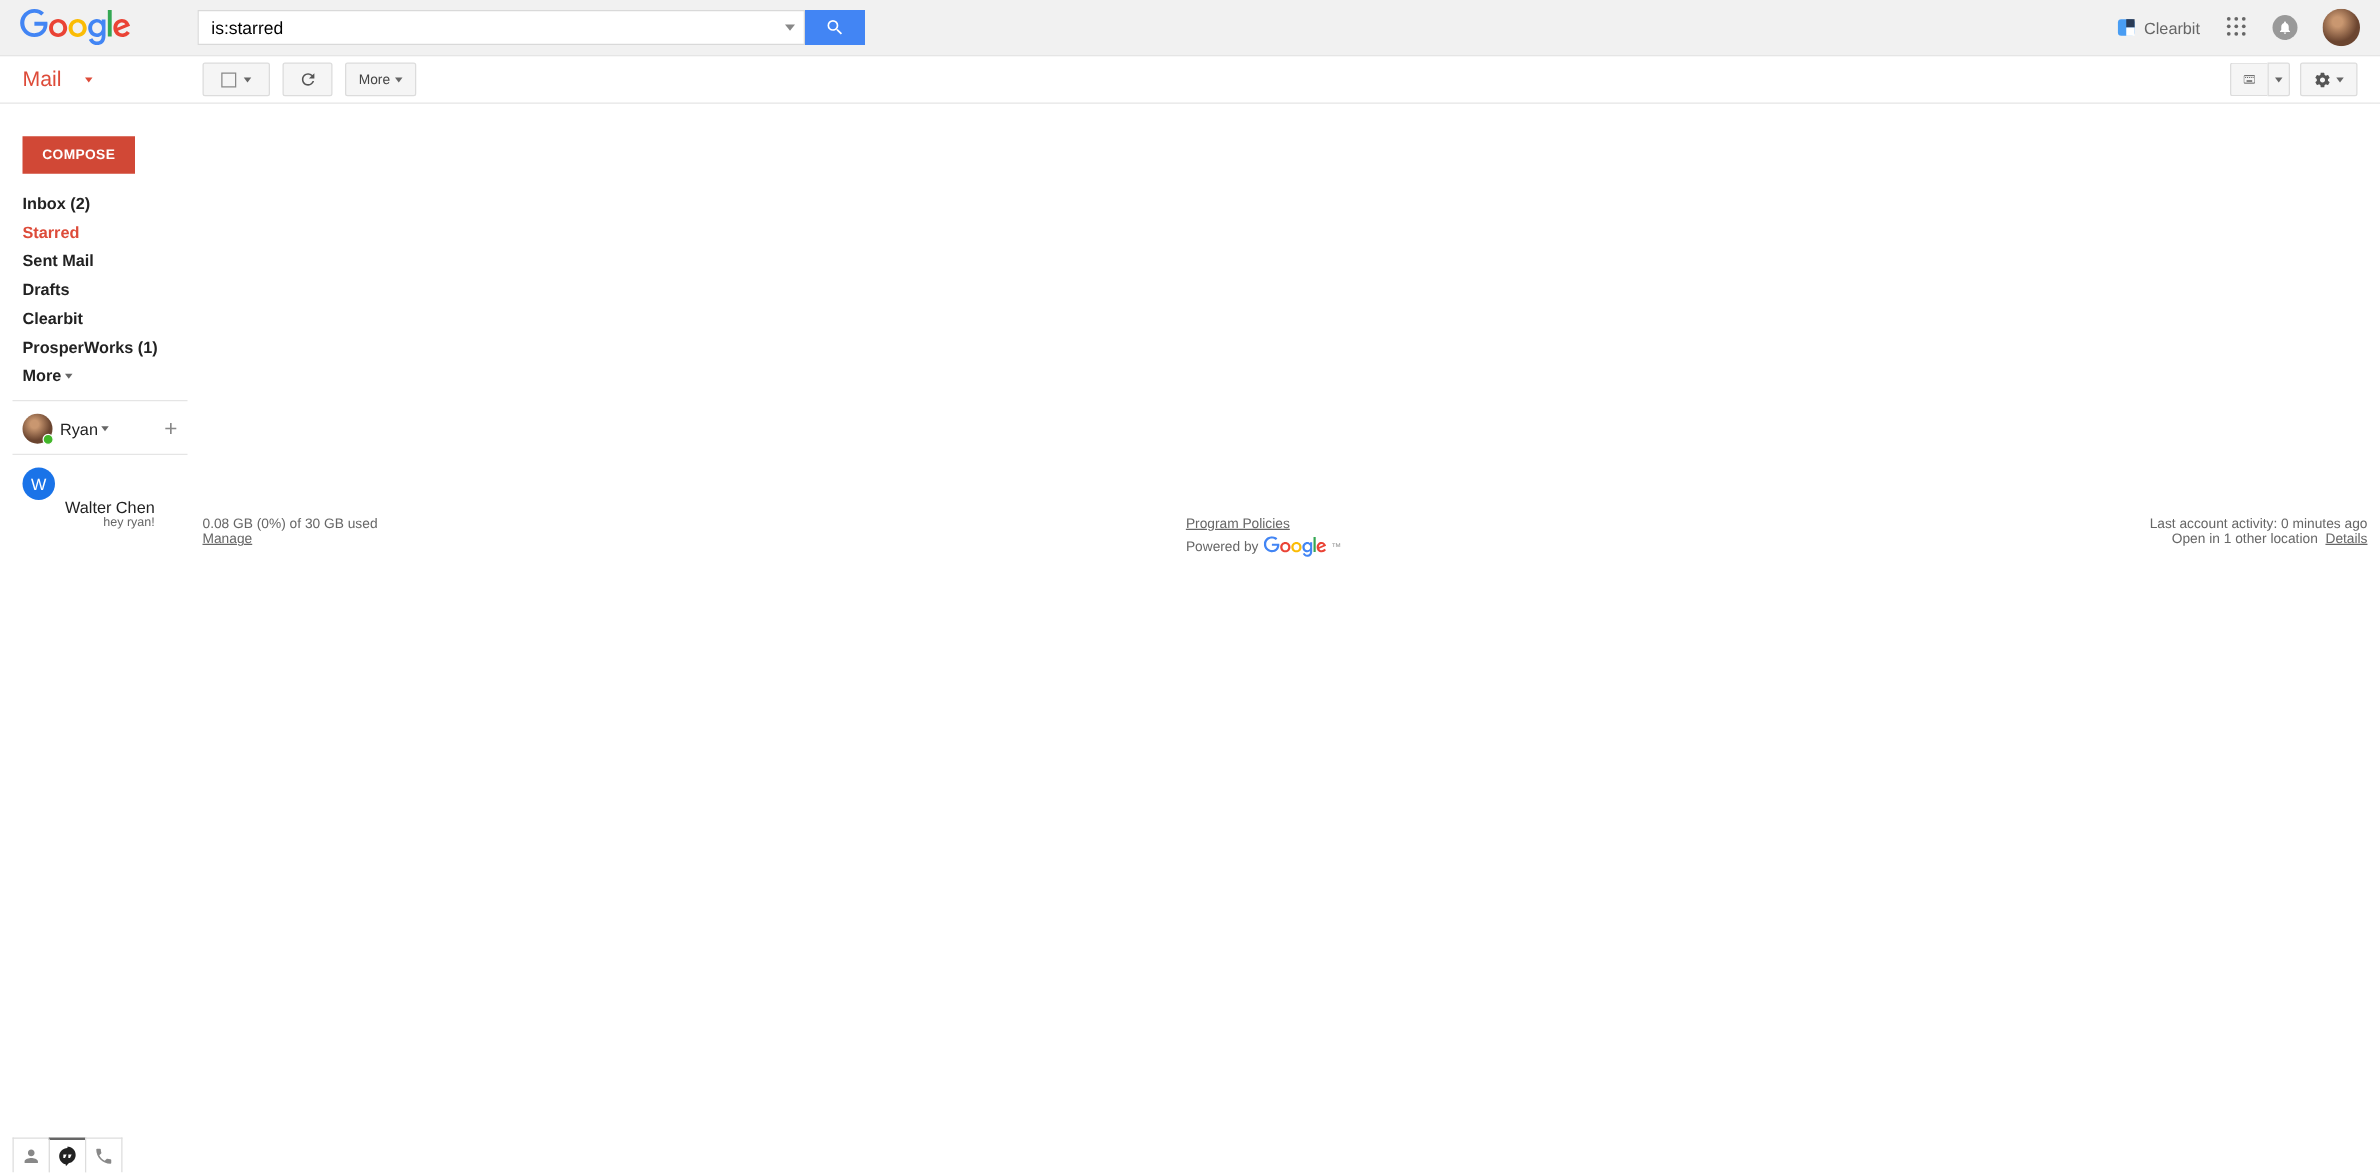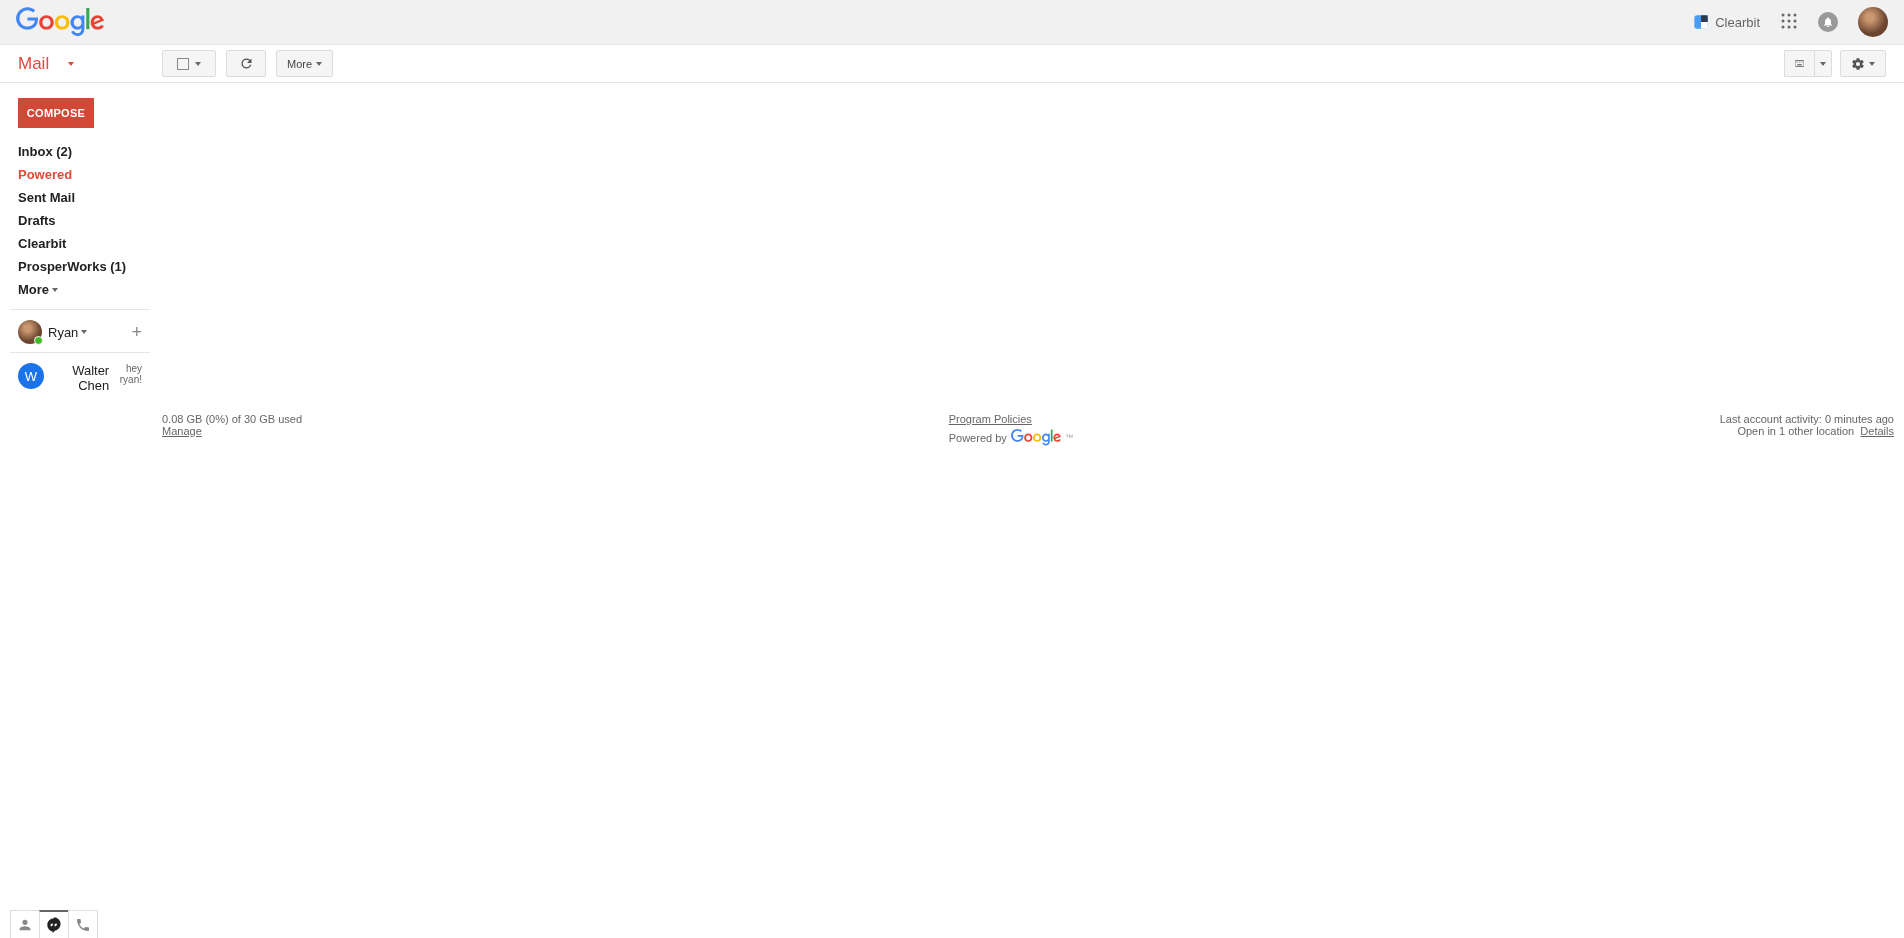--- a/index.html
+++ b/index.html
@@ -36,37 +36,37 @@
   .caret-dk { border-top: 4px solid #666; border-left: 3px solid transparent; border-right: 3px solid transparent; }
   .checkbox-sq { width: 12px; height: 12px; border: 1px solid #888; }
   .toolbar-right { margin-left: auto; display: flex; gap: 8px; padding-right: 18px; }
   .tb-split { display: flex; }
   .tb-split .tb-btn:first-child { border-right: none; border-radius: 2px 0 0 2px; }
   .tb-split .tb-btn:last-child { border-radius: 0 2px 2px 0; width: 18px; padding: 0 4px; }
 
   
   .layout { display: flex; height: calc(938px - 45px - 38px); }
   .sidebar { width: 160px; padding: 10px 0 0 0; display: flex; flex-direction: column; position: relative; flex-shrink: 0; }
-  .compose { background: #d14836; color: #fff; font-size: 11px; font-weight: bold; border: none; height: 30px; width: 76px; margin: 5px 0 12px 18px; cursor: pointer; letter-spacing: 0.3px; }
+  .compose { background: #d14836; color: #fff; font-size: 11px; font-weight: bold; border: none; height: 30px; width: 90px; margin: 16px 0 12px 18px; cursor: pointer; letter-spacing: 0.3px; }
   .nav-list { list-style: none; }
   .nav-item { padding: 4px 0 4px 18px; font-size: 13px; color: #222; cursor: pointer; font-weight: bold; }
   .nav-item.bold { font-weight: bold; }
   .nav-item.active { color: #dd4b39; font-weight: bold; }
   .nav-more { display: flex; align-items: center; gap: 3px; }
   
   .chat-section { margin-top: 8px; border-top: 1px solid #e5e5e5; padding-top: 8px; margin-left: 10px; margin-right: 10px; text-align: right; }
   .chat-self { display: flex; align-items: center; gap: 6px; padding: 2px 8px; }
   .chat-self .mini-avatar { width: 24px; height: 24px; border-radius: 50%; background: radial-gradient(circle at 40% 35%, #c99770 15%, #6b4530 60%); position: relative; }
   .online-dot { position: absolute; bottom: -1px; right: -1px; width: 9px; height: 9px; border-radius: 50%; background: #42b72a; border: 1.5px solid #fff; }
   .chat-self-name { font-size: 13px; color: #222; display: flex; align-items: center; gap: 3px; }
   .chat-plus { margin-left: auto; color: #888; font-size: 18px; cursor: pointer; line-height: 1; }
   .chat-divider { border-top: 1px solid #e5e5e5; margin: 6px 0; }
   .chat-contact { display: flex; gap: 8px; padding: 4px 8px; cursor: pointer; }
   .contact-avatar { width: 26px; height: 26px; border-radius: 50%; background: #1a73e8; color: #fff; display: flex; align-items: center; justify-content: center; font-size: 13px; flex-shrink: 0; }
-  .contact-info { display: flex; flex-direction: row; }
+  .contact-info { display: flex; flex-direction: column; margin-top: 24px; }
   .contact-name { font-size: 13px; color: #222; }
   .contact-msg { font-size: 10px; color: #666; }
 
   .sidebar-footer { position: absolute; bottom: 0; left: 10px; display: flex; }
   .sf-tab { width: 30px; height: 28px; border: 1px solid #ddd; border-bottom: none; background: #fff; display: flex; align-items: center; justify-content: center; cursor: pointer; margin-right: -1px; }
   .sf-tab.active { background: #fff; border-top: 2px solid #666; }
   .sf-tab svg { width: 16px; height: 16px; fill: #888; }
   .sf-tab.active svg { fill: #222; }
 
   
@@ -89,20 +89,31 @@
         <g>
           <path fill="#EA4335" d="M115.75 47.18c0 12.77-9.99 22.18-22.25 22.18s-22.25-9.41-22.25-22.18C71.25 34.32 81.24 25 93.5 25s22.25 9.32 22.25 22.18zm-9.74 0c0-7.98-5.79-13.44-12.51-13.44S80.99 39.2 80.99 47.18c0 7.9 5.79 13.44 12.51 13.44s12.51-5.55 12.51-13.44z"></path>
           <path fill="#FBBC05" d="M163.75 47.18c0 12.77-9.99 22.18-22.25 22.18s-22.25-9.41-22.25-22.18c0-12.85 9.99-22.18 22.25-22.18s22.25 9.32 22.25 22.18zm-9.74 0c0-7.98-5.79-13.44-12.51-13.44s-12.51 5.46-12.51 13.44c0 7.9 5.79 13.44 12.51 13.44s12.51-5.55 12.51-13.44z"></path>
           <path fill="#4285F4" d="M209.75 26.34v39.82c0 16.38-9.66 23.07-21.08 23.07-10.75 0-17.22-7.19-19.66-13.07l8.48-3.53c1.51 3.61 5.21 7.87 11.17 7.87 7.31 0 11.84-4.51 11.84-13v-3.19h-.34c-2.18 2.69-6.38 5.04-11.68 5.04-11.09 0-21.25-9.66-21.25-22.09 0-12.52 10.16-22.26 21.25-22.26 5.29 0 9.49 2.35 11.68 4.96h.34v-3.61h9.25zm-8.56 20.92c0-7.81-5.21-13.52-11.84-13.52-6.72 0-12.35 5.71-12.35 13.52 0 7.73 5.63 13.36 12.35 13.36 6.63 0 11.84-5.63 11.84-13.36z"></path>
           <path fill="#34A853" d="M225 3v65h-9.5V3h9.5z"></path>
           <path fill="#EA4335" d="M262.02 54.48l7.56 5.04c-2.44 3.61-8.32 9.83-18.48 9.83-12.6 0-22.01-9.74-22.01-22.18 0-13.19 9.49-22.18 20.92-22.18 11.51 0 17.14 9.16 18.98 14.11l1.01 2.52-29.65 12.28c2.27 4.45 5.8 6.72 10.75 6.72 4.96 0 8.4-2.44 10.92-6.14zm-23.27-7.98l19.82-8.23c-1.09-2.77-4.37-4.7-8.23-4.7-4.95 0-11.84 4.37-11.59 12.93z"></path>
           <path fill="#4285F4" d="M35.29 41.41V32H67c.31 1.64.47 3.58.47 5.68 0 7.06-1.93 15.79-8.15 22.01-6.05 6.3-13.78 9.66-24.02 9.66C16.32 69.35.36 53.89.36 34.91.36 15.93 16.32.47 35.3.47c10.5 0 17.98 4.12 23.6 9.49l-6.64 6.64c-4.03-3.78-9.49-6.72-16.97-6.72-13.86 0-24.7 11.17-24.7 25.03 0 13.86 10.84 25.03 24.7 25.03 8.99 0 14.11-3.61 17.39-6.89 2.66-2.66 4.41-6.46 5.1-11.65l-22.49.01z"></path>
         </g>
       </svg>
   </div>
+  <div class="search-wrap">
+    <div class="search-box">
+      <input class="search-input" value="is:starred" style="">
+      <div class="search-caret"></div>
+    </div>
+    <button class="search-btn">
+      <svg viewBox="0 0 24 24">
+          <path d="M15.5 14h-.79l-.28-.27A6.471 6.471 0 0016 9.5 6.5 6.5 0 109.5 16c1.61 0 3.09-.59 4.23-1.57l.27.28v.79l5 4.99L20.49 19l-4.99-5zm-6 0C7.01 14 5 11.99 5 9.5S7.01 5 9.5 5 14 7.01 14 9.5 11.99 14 9.5 14z"></path>
+        </svg>
+    </button>
+  </div>
   <div class="header-right">
     <div class="clearbit-link">
       <svg viewBox="0 0 24 24">
           <rect x="2" y="2" width="20" height="20" rx="4" fill="#499df3"></rect>
           <rect x="12" y="2" width="10" height="10" fill="#2a3b56"></rect>
           <rect x="12" y="12" width="10" height="10" fill="#fff"></rect>
         </svg>
       <span>Clearbit</span>
     </div>
     <div class="apps-icon">
@@ -173,21 +184,21 @@
       <div class="caret-dk"></div>
     </div>
   </div>
 </div>
 
 <div class="layout">
   <div class="sidebar">
     <button class="compose">COMPOSE</button>
     <ul class="nav-list">
       <li class="nav-item bold">Inbox (2)</li>
-      <li class="nav-item active">Powered</li>
+      <li class="nav-item active">Starred</li>
       <li class="nav-item">Sent Mail</li>
       <li class="nav-item">Drafts</li>
       <li class="nav-item">Clearbit</li>
       <li class="nav-item bold">ProsperWorks (1)</li>
       <li class="nav-item nav-more">
         <span>More</span>
         <span class="caret-dk"></span>
       </li>
     </ul>
     <div class="chat-section">

